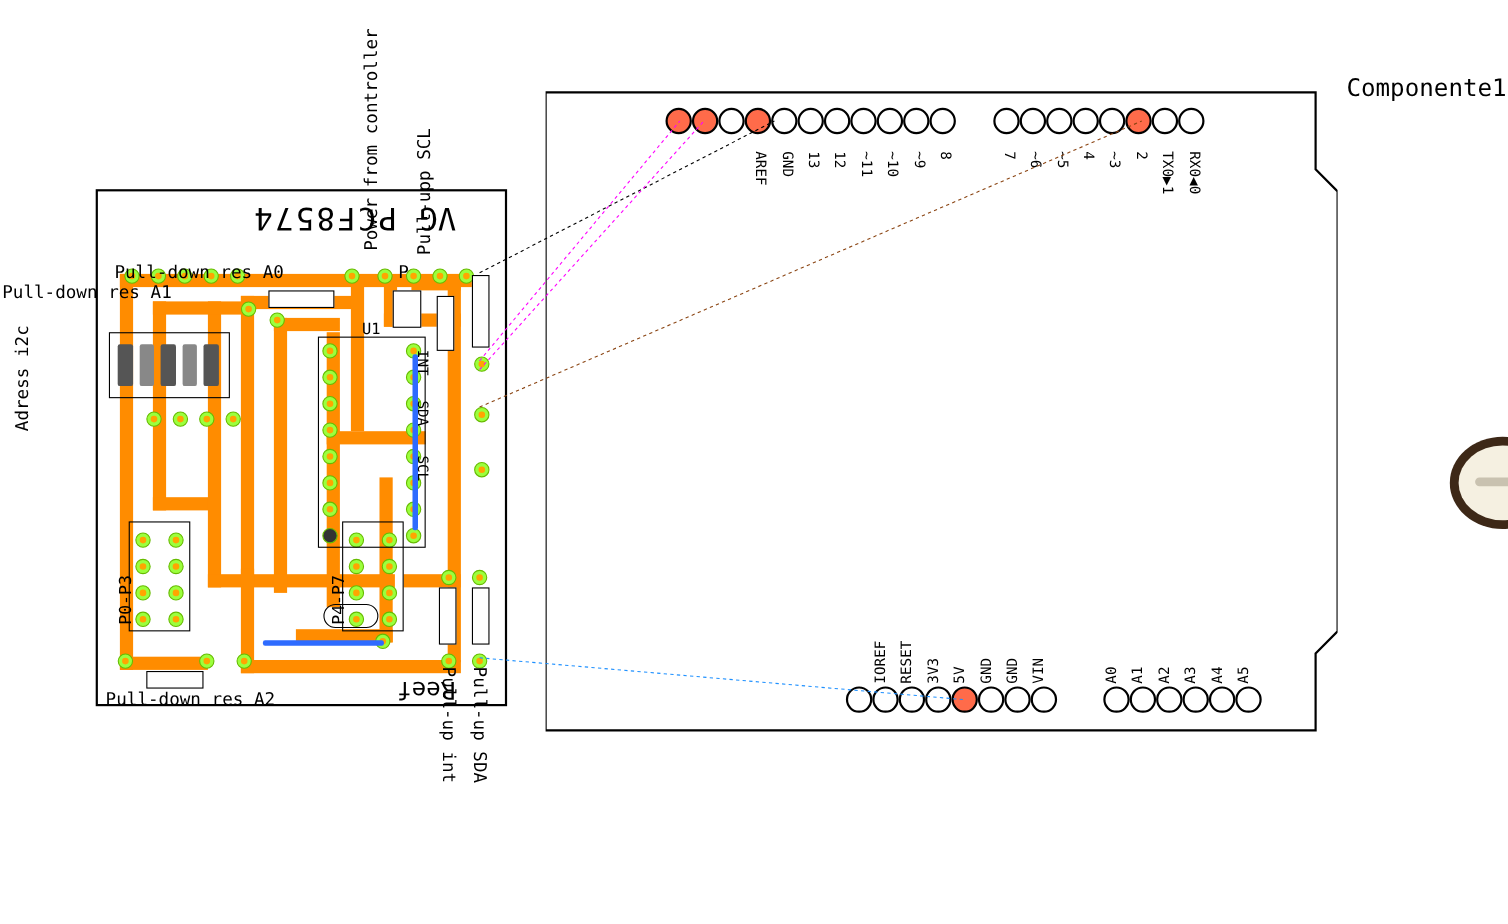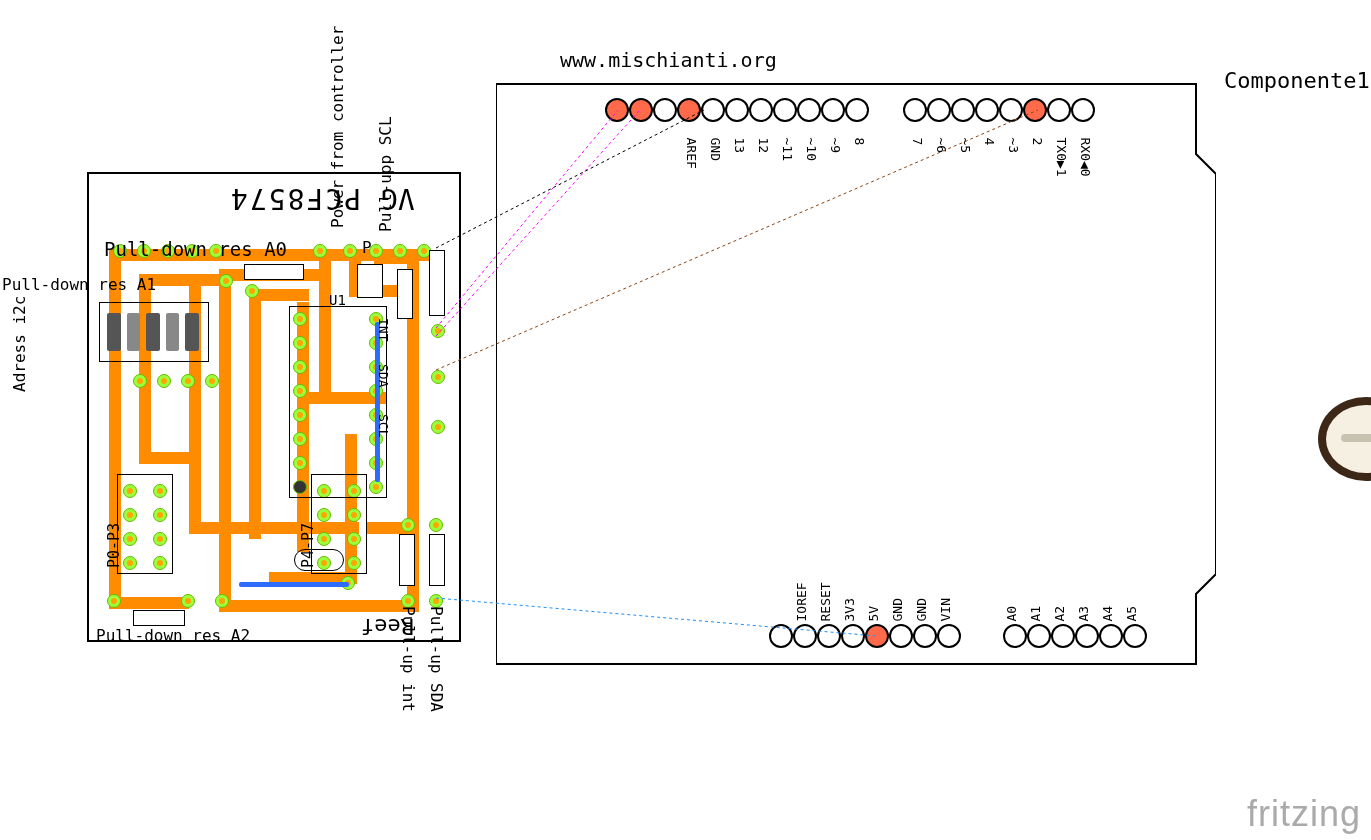--- a/index.html
+++ b/index.html
@@ -25,21 +25,20 @@
 .pcb-pad.inner::after{content:"";position:absolute;inset:3px;border-radius:50%;background:#ffa500}
 .trace{position:absolute;background:#ff8c00}
 .comp-rect{position:absolute;border:1px solid #000;background:#fff}
 .blue-jumper{position:absolute;background:#2e6bff;height:5px;border-radius:2px}
 </style>
 </head>
 <body>
 
 <div class="canvas">
 
-  <div class="text-label" style="left:560px;top:48px;font-size:20px">www.mischianti.org</div>
 
   <div class="text-label" style="left:1224px;top:68px;font-size:22px">Componente1</div>
 
   <div class="arduino">
     <svg class="arduino-outline" viewBox="0 0 720 620">
       <path d="M 0 20 L 700 20 L 700 90 L 720 110 L 720 510 L 700 530 L 700 600 L 0 600 Z" fill="none" stroke="#000" stroke-width="2"></path>
     </svg>
 
     <div class="pin-row" style="left:110px;top:34px">
       <div class="pin hl"></div>
@@ -291,31 +290,30 @@
     <div class="text-label rot-180" style="left:292px;top:8px;font-size:28px">VG</div>
     <div class="text-label rot-90r" style="left:302px;top:144px;font-size:13px">INT</div>
     <div class="text-label rot-90r" style="left:302px;top:190px;font-size:13px">SDA</div>
     <div class="text-label rot-90r" style="left:302px;top:240px;font-size:13px">SCL</div>
     <div class="text-label rot-90" style="left:16px;top:394px;font-size:15px">P0-P3</div>
     <div class="text-label rot-90" style="left:210px;top:394px;font-size:15px">P4-P7</div>
     <div class="text-label rot-180" style="left:272px;top:440px;font-size:22px">Reef</div>
   </div>
 
   <div class="text-label rot-90" style="left:10px;top:392px;font-size:16px">Adress i2c</div>
-  <div class="text-label" style="left:104px;top:238px;font-size:19px">Pull-down res A0</div>
-  <div class="text-label" style="left:2px;top:275px;font-size:16px">Pull-down res A1</div>
+  <div class="text-label" style="left:104px;top:238px;font-size:16px">Pull-down res A0</div>
+  <div class="text-label" style="left:2px;top:256px;font-size:16px">Pull-down res A1</div>
   <div class="text-label" style="left:96px;top:626px;font-size:16px">Pull-down res A2</div>
   <div class="text-label rot-90" style="left:328px;top:228px;font-size:16px">Power from controller</div>
   <div class="text-label rot-90" style="left:376px;top:232px;font-size:16px">Pull-upp SCL</div>
   <div class="text-label rot-90r" style="left:418px;top:606px;font-size:16px">Pull-up int</div>
   <div class="text-label rot-90r" style="left:446px;top:606px;font-size:16px">Pull-up SDA</div>
   <div class="text-label" style="left:362px;top:238px;font-size:16px">P</div>
 
   <svg style="position:absolute;left:0;top:0;width:1371px;height:840px;pointer-events:none">
     <line x1="436" y1="248" x2="704" y2="110" stroke="#000" stroke-width="1" stroke-dasharray="3,3"></line>
     <line x1="436" y1="328" x2="618" y2="110" stroke="#ff00ff" stroke-width="1" stroke-dasharray="3,3"></line>
     <line x1="436" y1="336" x2="640" y2="110" stroke="#ff00ff" stroke-width="1" stroke-dasharray="3,3"></line>
     <line x1="436" y1="370" x2="1038" y2="110" stroke="#8b4513" stroke-width="1" stroke-dasharray="3,3"></line>
     <line x1="436" y1="598" x2="876" y2="636" stroke="#1e90ff" stroke-width="1" stroke-dasharray="3,3"></line>
   </svg>
 
-  <div class="fritzing">fritzing</div>
 </div>
 
 </body></html>

